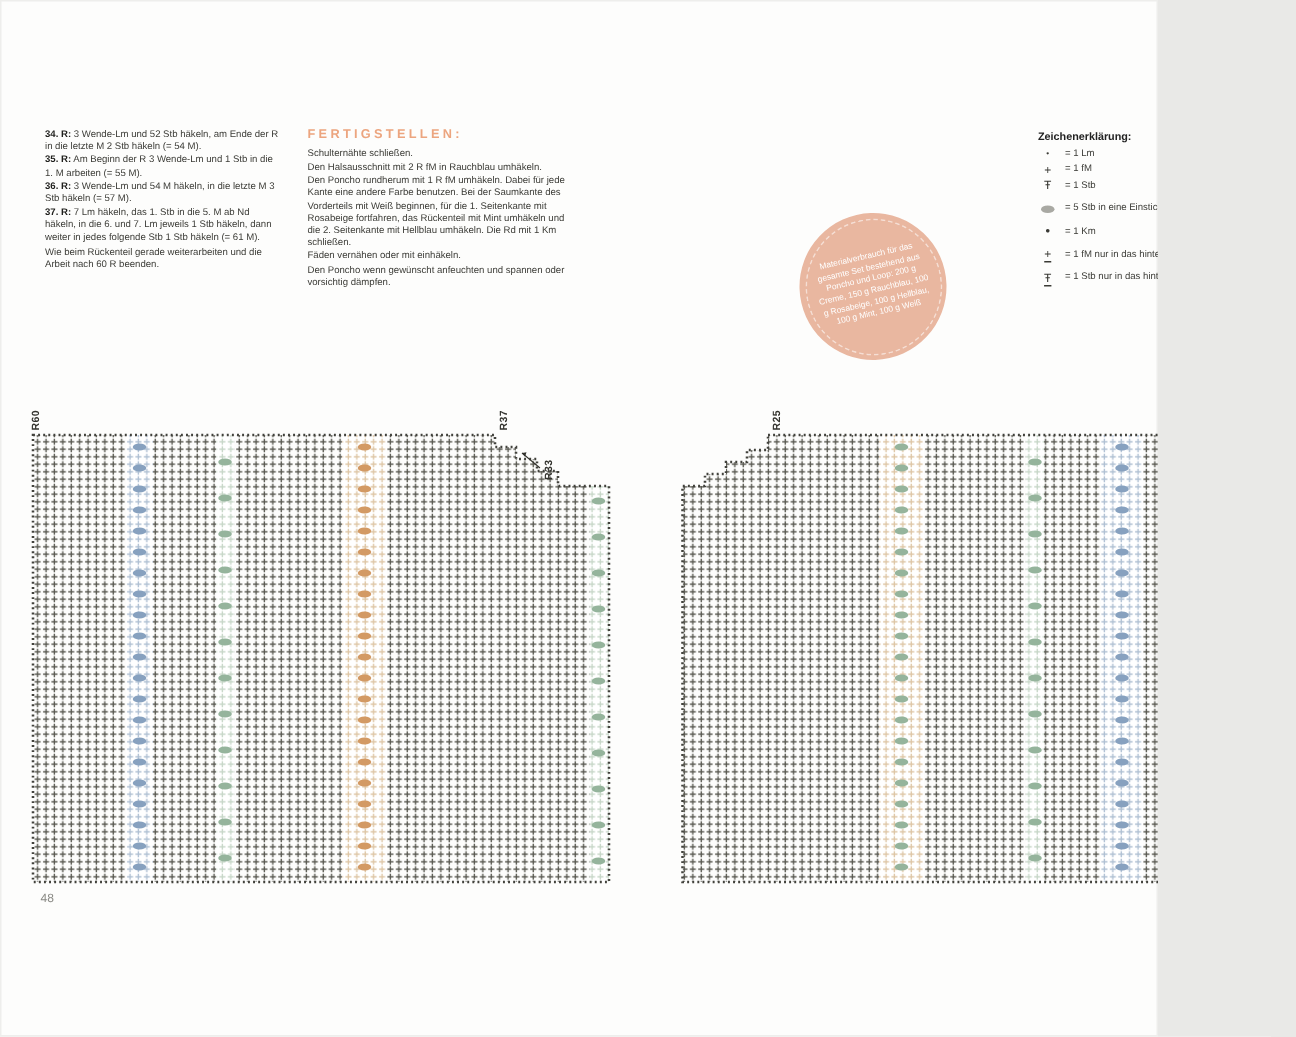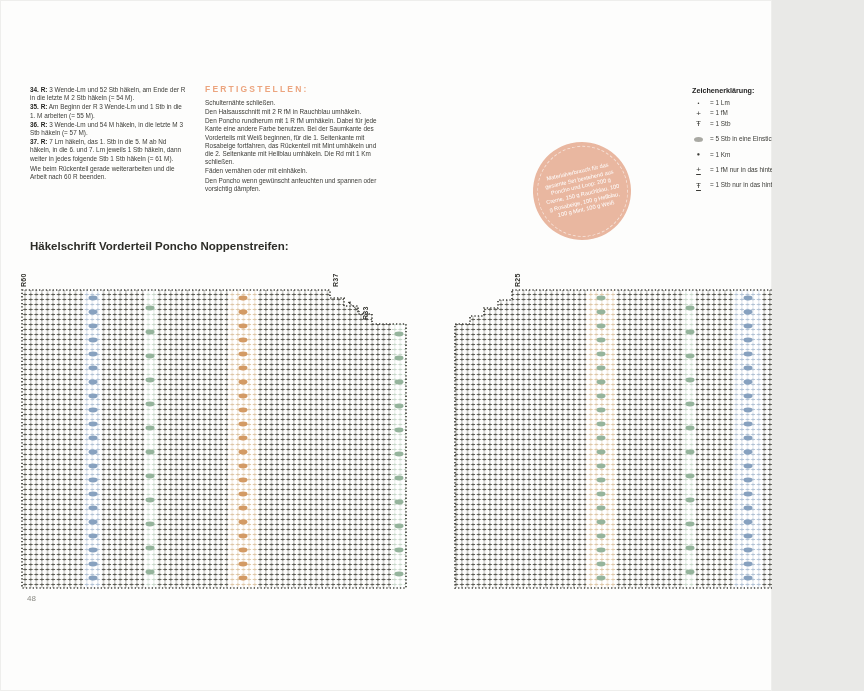--- a/index.html
+++ b/index.html
@@ -110,21 +110,20 @@
           <span class="sym under">+</span>
           <span class="legend-label">= 1 fM nur in das hintere Maschenglied</span>
         </div>
         <div class="legend-row">
           <span class="sym under">Ŧ</span>
           <span class="legend-label">= 1 Stb nur in das hintere Maschenglied</span>
         </div>
       </div>
   </div>
 
-  <div class="chart-title">Häkelschrift Vorderteil Poncho Noppenstreifen:</div>
   <div class="chart-wrap">
     <svg id="chart-svg" width="864" height="345" viewBox="0 0 864 345" xmlns="http://www.w3.org/2000/svg">
         <defs>
           <clipPath id="clip0">
             <path d="M22 28L330 28L330 36L344 36L344 44L358 44L358 52L372 52L372 62L406 62L406 326L22 326Z"></path>
           </clipPath>
           <pattern id="p57574f" width="5.6" height="5" patternUnits="userSpaceOnUse">
             <path d="M0.7 2.5H4.7M2.7 0.5V4.5" stroke="#57574f" stroke-width="0.9" fill="none"></path>
           </pattern>
           <pattern id="paebfd2" width="5.6" height="5" patternUnits="userSpaceOnUse">

